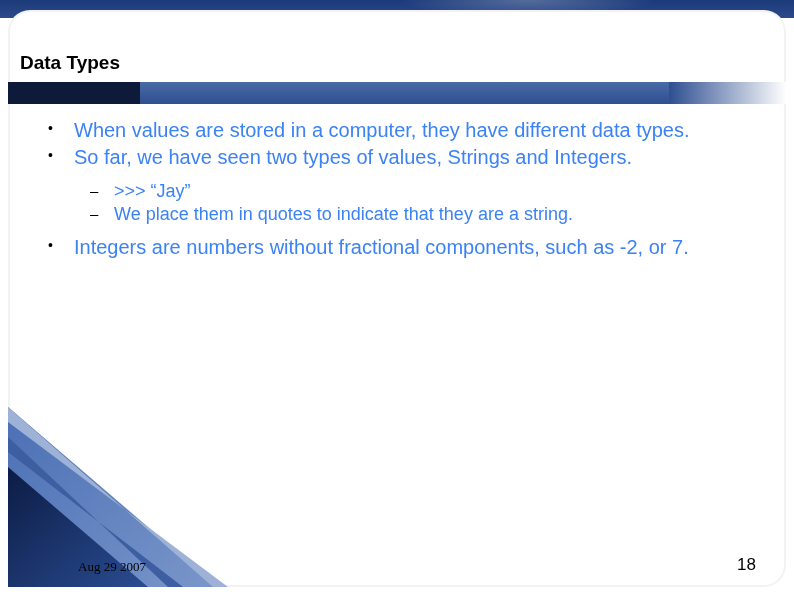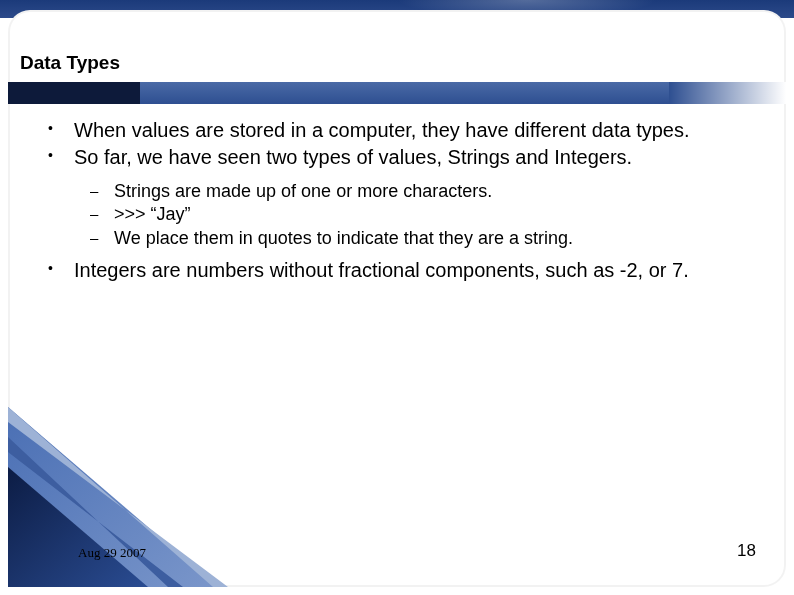--- a/index.html
+++ b/index.html
@@ -62,21 +62,21 @@
   }
   .blue-bar .seg-fade {
     position: absolute;
     right: 0; top: 0; bottom: 0;
     width: 15%;
     background: linear-gradient(to left, rgba(255,255,255,1) 0%, rgba(255,255,255,0) 100%);
   }
 
   .content {
     padding: 0 26px 0 26px;
-    color: #000000;
+    color: #3b82f6;
   }
 
   ul.main {
     list-style: none;
     margin: 0;
     padding: 0;
   }
   ul.main > li {
     position: relative;
     padding-left: 40px;
@@ -117,21 +117,21 @@
   .corner {
     position: absolute;
     left: 0; bottom: 0;
     width: 300px; height: 260px;
     z-index: 0;
     pointer-events: none;
   }
 
   .footer {
     position: absolute;
-    bottom: 26px;
+    bottom: 12px;
     left: 0; right: 0;
     display: flex;
     justify-content: space-between;
     align-items: flex-end;
     padding: 0 30px 0 70px;
     z-index: 2;
   }
   .footer .date {
     font-family: "Times New Roman", Times, serif;
     font-size: 13px;
@@ -155,21 +155,20 @@
     <div class="seg-light"></div>
     <div class="seg-fade"></div>
   </div>
 
   <div class="content">
     <ul class="main">
       <li>When values are stored in a computer, they have different data types.</li>
       <li>So far, we have seen two types of values, Strings and Integers.</li>
     </ul>
     <ul class="sub">
-      <li>Strings are made up of one or more characters.</li>
       <li>&gt;&gt;&gt; “Jay”</li>
       <li>We place them in quotes to indicate that they are a string.</li>
     </ul>
     <ul class="main">
       <li>Integers are numbers without fractional components, such as -2, or 7.</li>
     </ul>
   </div>
 
   <svg class="corner" viewBox="0 0 300 260" preserveAspectRatio="none">
     <defs>

